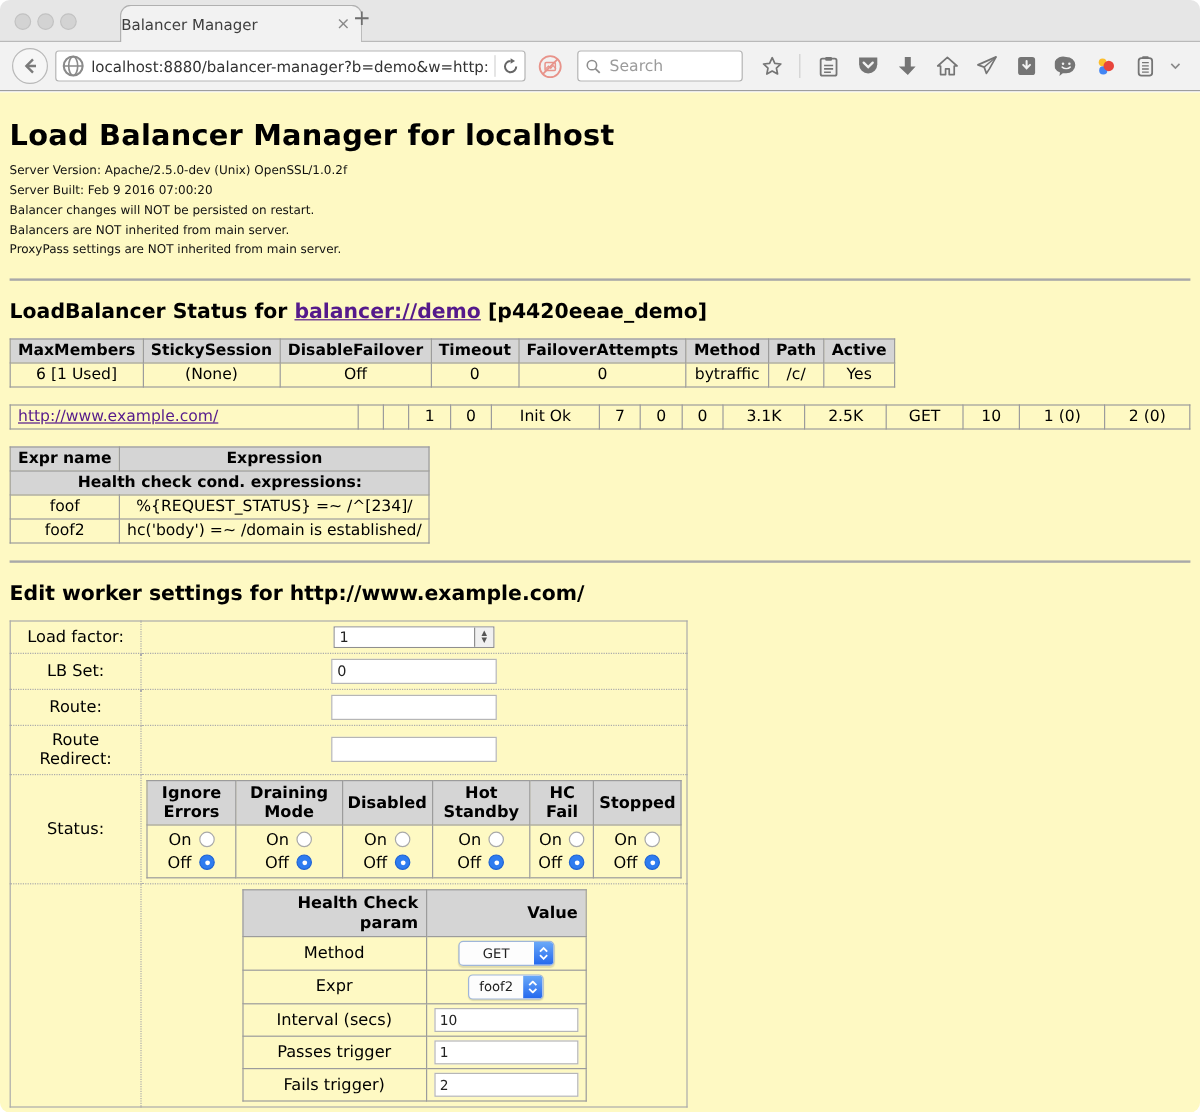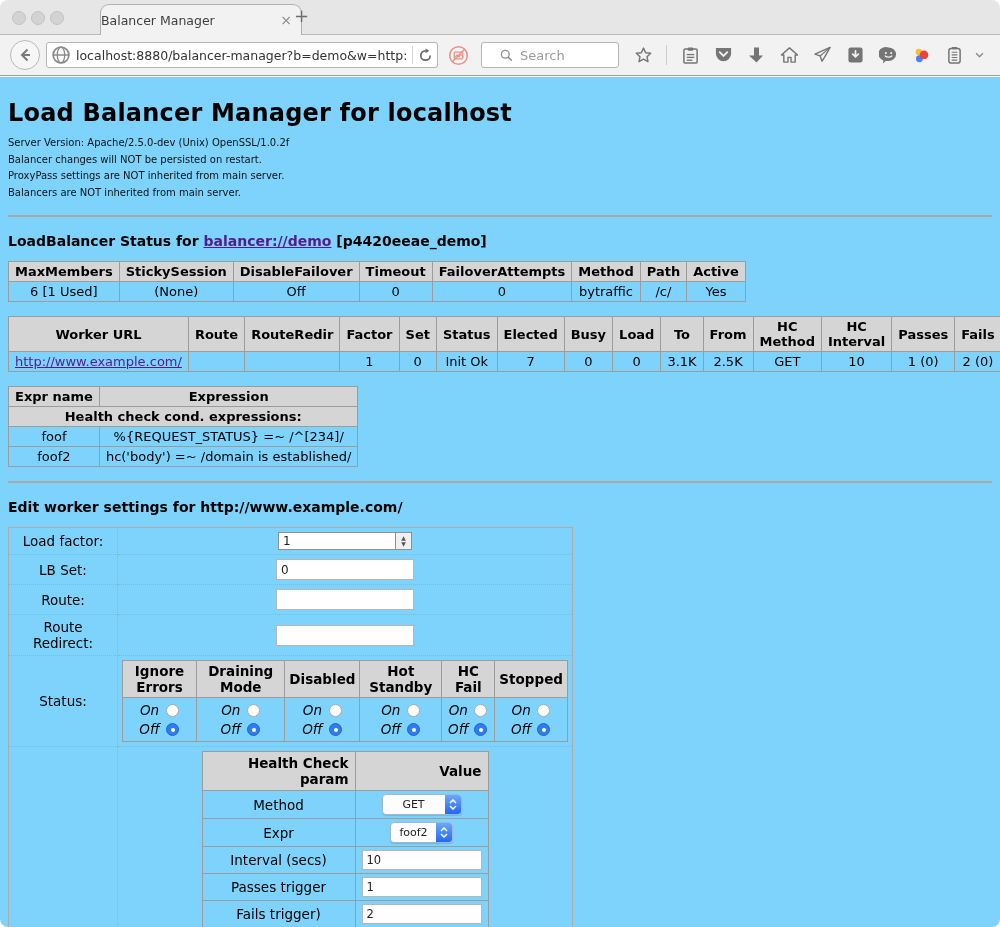--- a/index.html
+++ b/index.html
@@ -22,36 +22,36 @@
   .toolbar{position:absolute;top:35px;left:0;right:0;height:41px;background:#f2f2f2;
     border-bottom:1px solid #9e9e9e;display:flex;align-items:center;padding:0 10px;box-sizing:border-box;}
   .backbtn{width:28px;height:28px;border-radius:50%;border:1px solid #b9b9b9;background:#f6f6f6;
     display:flex;align-items:center;justify-content:center;flex:0 0 auto;}
   .urlbar{margin-left:6px;width:392px;height:26px;background:#fff;border:1px solid #b5b5b5;border-radius:3px;
     display:flex;align-items:center;padding:0 4px;box-sizing:border-box;flex:0 0 auto;}
   .urltext{flex:1;font-size:12.5px;color:#333;white-space:nowrap;overflow:hidden;margin-left:5px;}
   .urlsep{width:1px;height:18px;background:#d4d4d4;margin:0 5px;}
   .blocked{margin-left:10px;flex:0 0 auto;}
   .searchbar{margin-left:12px;width:138px;height:26px;background:#fff;border:1px solid #b5b5b5;border-radius:3px;
-    display:flex;align-items:center;padding:0 18px;box-sizing:border-box;flex:0 0 auto;}
+    display:flex;align-items:center;padding:0 6px;box-sizing:border-box;flex:0 0 auto;}
   .searchbar input{border:none;outline:none;flex:1;min-width:0;font-size:13px;color:#444;
     font-family:"DejaVu Sans","Liberation Sans",sans-serif;background:transparent;margin-left:5px;}
   .searchbar input::placeholder{color:#9b9b9b;}
   .tb-icons{display:flex;align-items:center;margin-left:14px;gap:13px;}
   .tbi{display:flex;align-items:center;justify-content:center;width:20px;height:20px;}
   .vsep{width:1px;height:20px;background:#cfcfcf;}
   .caret{margin-left:-8px;}
 
   
-  .content{position:absolute;top:77px;left:0;right:0;bottom:0;background:#7dd3fc;
+  .content{position:absolute;top:77px;left:0;right:0;bottom:0;background:#fef9c3;
     padding:2px 8px 0 8px;box-sizing:border-box;overflow:hidden;}
   h1{font-size:24px;margin:20px 0 8px 0;color:#000;letter-spacing:.2px;}
   .info div{font-size:10px;line-height:16.5px;color:#111;}
   hr{border:none;height:2px;background:#a9a9a9;margin:14px 0;}
-  h3{font-size:14px;margin:16px 0 12px 0;color:#000;}
+  h3{font-size:17px;margin:16px 0 12px 0;color:#000;}
   h3 a{color:#551a8b;}
   .sp{white-space:pre;}
 
   table.data{border-collapse:collapse;font-size:13px;margin-bottom:14px;}
   table.data th,table.data td{border:1px solid #9c9c9c;padding:2px 6px;text-align:center;color:#000;}
   table.data th{background:#d5d5d5;font-weight:bold;}
   .balancer-table{min-width:615px;}
   .worker-table{width:100%;}
   .worker-table td.url{text-align:left;}
   .worker-table a,.content a{color:#551a8b;text-decoration:underline;}
@@ -67,21 +67,21 @@
   .numwrap{display:inline-flex;border:1px solid #8f8f8f;background:#fff;align-items:stretch;}
   .numwrap input{width:108px;border:none;outline:none;font-size:12px;padding:1px 4px;
     font-family:"DejaVu Sans","Liberation Sans",sans-serif;color:#222;}
   .stepper{width:15px;border-left:1px solid #8f8f8f;background:#f0f0f0;display:flex;flex-direction:column;
     align-items:center;justify-content:center;font-size:6px;color:#555;line-height:6px;}
 
   table.status{border-collapse:collapse;width:100%;font-size:13.5px;}
   table.status th,table.status td{border:1px solid #9c9c9c;padding:2px 4px;text-align:center;}
   table.status th{background:#d5d5d5;}
   .radio-grid{display:grid;grid-template-columns:auto 14px;gap:3px 6px;justify-content:center;align-items:center;padding:2px 0;}
-  .radio-grid .lbl{font-style:italic;}
+  .radio-grid .lbl{text-align:right;}
   .radio{width:13px;height:13px;border-radius:50%;box-sizing:border-box;display:inline-block;}
   .radio.off{background:#fff;border:1px solid #a9a9a9;}
   .radio.on{background:#2e7cf0;border:1px solid #1f63d4;position:relative;}
   .radio.on::after{content:"";position:absolute;left:4px;top:4px;width:4px;height:4px;border-radius:50%;background:#fff;}
 
   table.hc{border-collapse:collapse;margin:0 auto;font-size:13.5px;}
   table.hc th,table.hc td{border:1px solid #9c9c9c;padding:3px 6px;text-align:center;}
   table.hc th{background:#d5d5d5;text-align:right;}
   table.hc td.hlab{width:140px;}
   table.hc td.hval{width:120px;}
@@ -220,23 +220,24 @@
       </span>
 
     </div>
   </div>
 
   <div class="content">
     <h1>Load Balancer Manager for localhost</h1>
 
     <div class="info">
       <div>Server Version: Apache/2.5.0-dev (Unix) OpenSSL/1.0.2f</div>
+      <div>Server Built: Feb 9 2016 07:00:20</div>
       <div>Balancer changes will NOT be persisted on restart.</div>
+      <div>Balancers are NOT inherited from main server.</div>
       <div>ProxyPass settings are NOT inherited from main server.</div>
-      <div>Balancers are NOT inherited from main server.</div>
     </div>
 
     <hr>
 
     <h3><span class="sp">LoadBalancer Status for </span><a href="#">balancer://demo</a><span class="sp"> [p4420eeae_demo]</span></h3>
 
     <table class="data balancer-table">
       <tbody>
           <tr>
         <th>MaxMembers</th>
@@ -256,38 +257,20 @@
         <td>0</td>
         <td>bytraffic</td>
         <td>/c/</td>
         <td>Yes</td>
       </tr>
     </tbody>
       </table>
 
     <table class="data worker-table">
       <tbody>
-          <tr>
-        <th>Worker URL</th>
-        <th>Route</th>
-        <th>RouteRedir</th>
-        <th>Factor</th>
-        <th>Set</th>
-        <th>Status</th>
-        <th>Elected</th>
-        <th>Busy</th>
-        <th>Load</th>
-        <th>To</th>
-        <th>From</th>
-        <th>HC Method</th>
-        <th>HC Interval</th>
-        <th>Passes</th>
-        <th>Fails</th>
-
-      </tr>
       <tr>
         <td class="url"><a href="#">http://www.example.com/</a></td>
         <td></td>
         <td></td>
         <td>1</td>
         <td>0</td>
         <td>Init Ok</td>
         <td>7</td>
         <td>0</td>
         <td>0</td>

